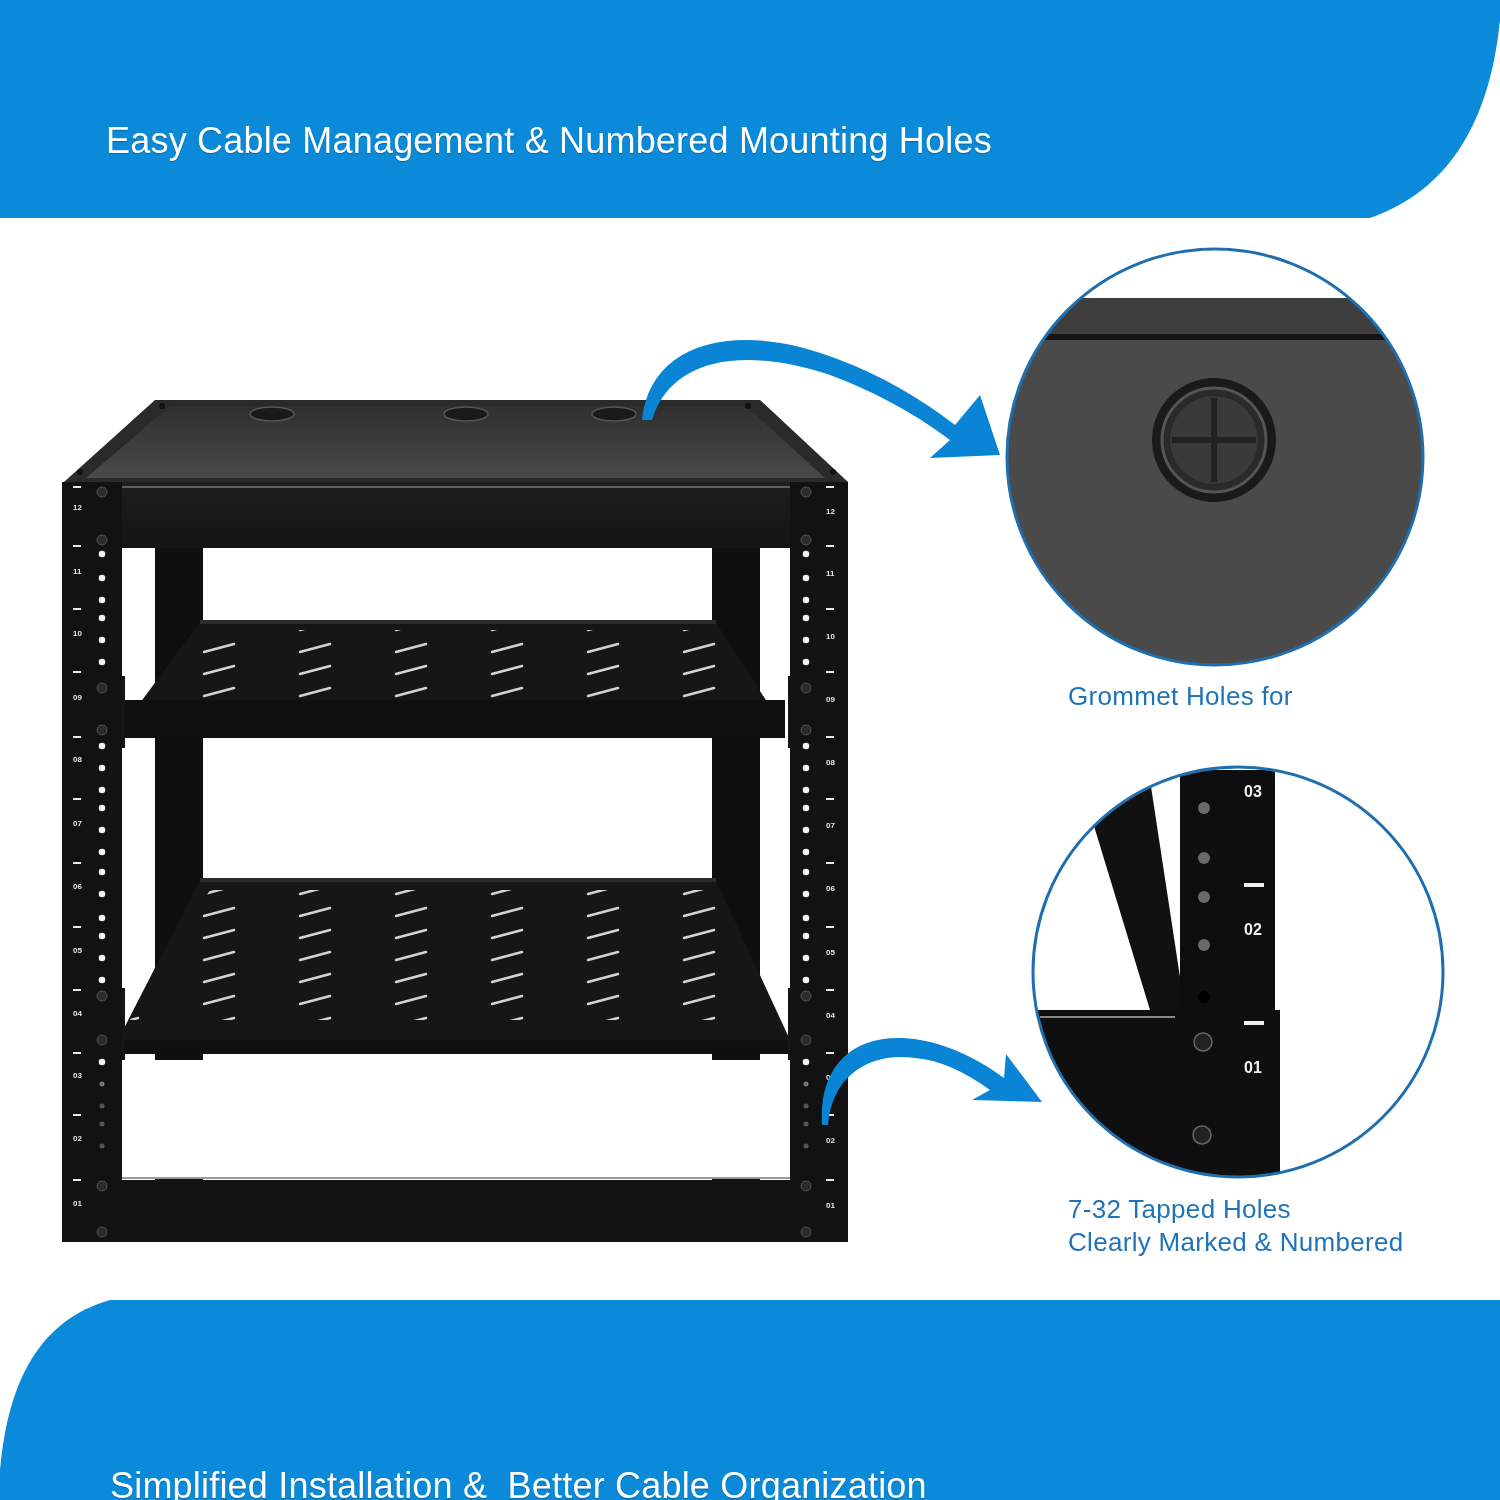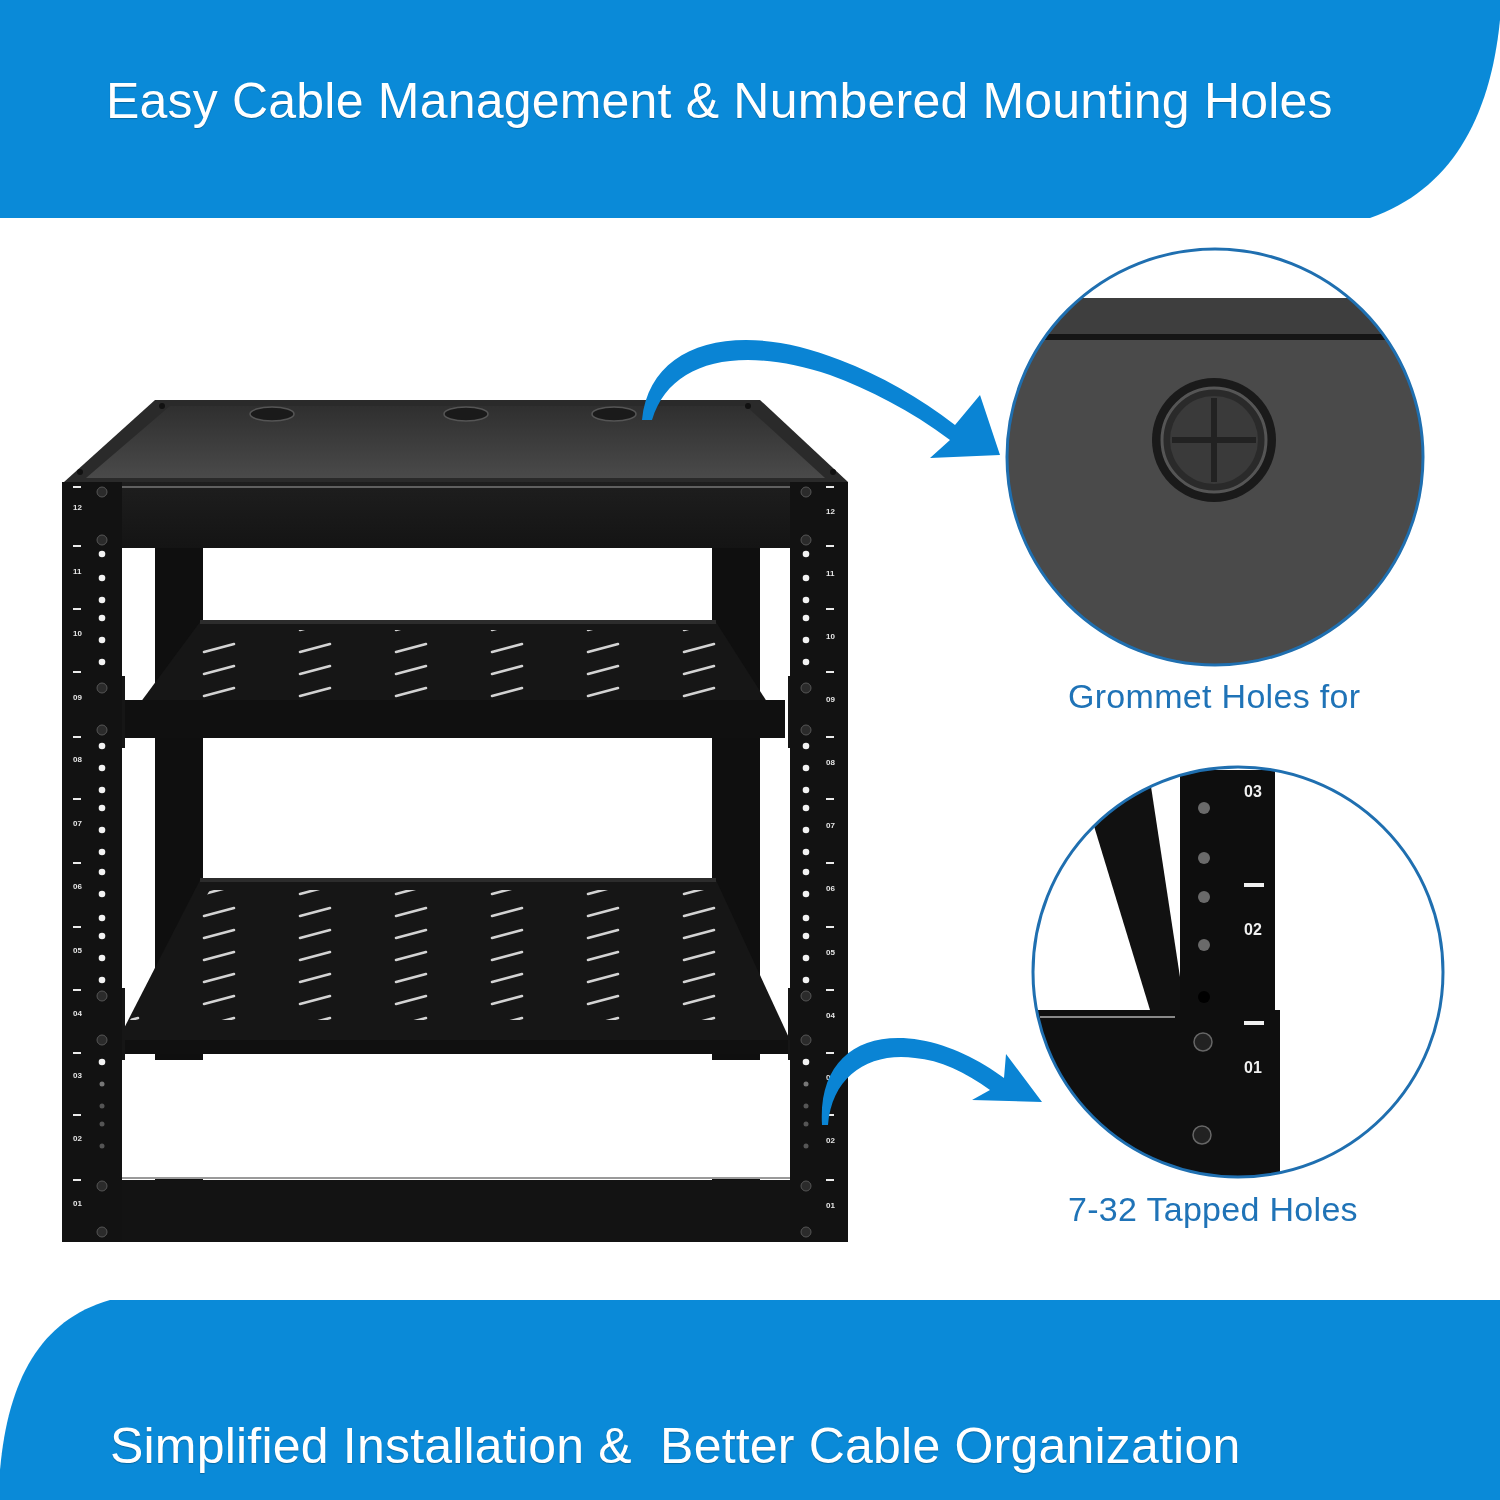--- a/index.html
+++ b/index.html
@@ -1,27 +1,28 @@
 <!DOCTYPE html>
 <html><head>
 <meta charset="utf-8">
 <style>
   html, body { margin:0; padding:0; background:#ffffff; }
   body { width:1500px; height:1500px; position:relative; overflow:hidden; font-family:"Liberation Sans", sans-serif; }
   .banner-svg { position:absolute; left:0; top:0; width:1500px; height:1500px; }
   .headline {
     position:absolute; color:#ffffff; font-family:"Liberation Sans", sans-serif;
-    font-size:50px; font-weight:400; letter-spacing:0.2px; white-space:nowrap;
+    font-size:36px; font-weight:400; letter-spacing:0.2px; white-space:nowrap;
     text-shadow:0 1px 1px rgba(0,0,0,0.25);
+    margin-top:48px;
   }
   .headline.top { left:106px; top:72px; }
   .headline.bottom { left:110px; top:1417px; white-space:pre; }
   .callout {
     position:absolute; color:#1F73B7; font-family:"Liberation Sans", sans-serif;
-    font-size:34px; line-height:33px; white-space:nowrap; letter-spacing:0.3px;
+    font-size:26px; line-height:33px; white-space:nowrap; letter-spacing:0.3px;
   }
   .callout.grommet { left:1068px; top:680px; }
   .callout.tapped { left:1068px; top:1193px; }
   .post-label {
     font-family:"Liberation Sans", sans-serif; font-size:8px; font-weight:700; fill:#e6e6e6;
   }
   .zoom-label {
     font-family:"Liberation Sans", sans-serif; font-size:16px; font-weight:700; fill:#f0f0f0;
   }
 </style>
@@ -276,13 +277,14 @@
     </g>
     <circle cx="1238" cy="972" r="205" fill="none" stroke="#1F6FB0" stroke-width="3"></circle>
   </g>
 </svg>
 
 <div class="callout grommet">
   <div>Grommet Holes for</div>
 </div>
 <div class="callout tapped">
   <div>7-32 Tapped Holes</div>
+  <div>Clearly Marked &amp; Numbered</div>
 </div>
 
 </body></html>

